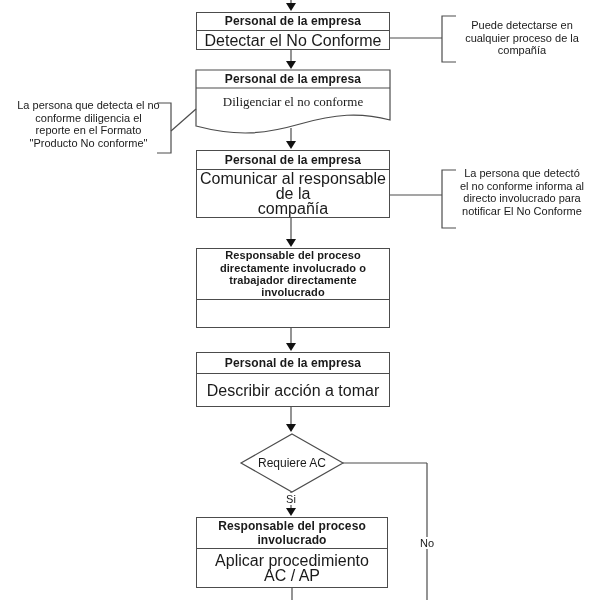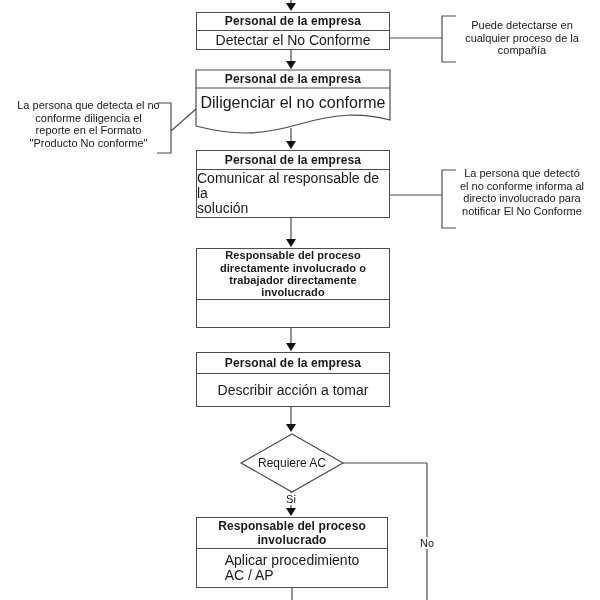--- a/index.html
+++ b/index.html
@@ -19,26 +19,26 @@
     position:absolute;border:1px solid var(--line);background:var(--bg);
     box-sizing:border-box;display:flex;flex-direction:column;
   }
   .hdr{
     font-weight:bold;font-size:12px;line-height:15px;text-align:center;
     border-bottom:1px solid var(--line);display:flex;align-items:center;justify-content:center;
     white-space:pre-line;letter-spacing:0.1px;
   }
   .hdr.small{font-size:11px;line-height:12.4px;}
   .bod{
-    flex:1;font-size:14px;line-height:15px;text-align:left;
+    flex:1;font-size:16px;line-height:15px;text-align:center;
     display:flex;align-items:center;justify-content:center;white-space:pre-line;
   }
   .overlay{position:absolute;text-align:center;white-space:pre-line;}
   .doc-hdr{font-weight:bold;font-size:12px;letter-spacing:0.1px;}
-  .doc-bod{font-size:16px;}
+  .doc-bod{font-size:13px;font-family:Liberation Serif, serif;}
   .note{font-size:11px;line-height:12.6px;}
   .edge-label{font-size:11px;background:var(--bg);line-height:12px;}
   .dlabel{font-size:12px;}
 </style>
 </head>
 <body>
 
 <div class="canvas">
 
   <svg class="wires" width="600" height="600" viewBox="0 0 600 600">
@@ -81,21 +81,21 @@
     <div class="hdr" style="height:17px">Personal de la empresa</div>
     <div class="bod">Detectar el No Conforme</div>
   </div>
 
   <div class="overlay doc-hdr" style="left:198px;top:72px;width:190px">Personal de la empresa</div>
   <div class="overlay doc-bod" style="left:198px;top:94px;width:190px">Diligenciar el no conforme</div>
 
   <div class="node" style="left:196px;top:150px;width:194px;height:68px">
     <div class="hdr" style="height:18px">Personal de la empresa</div>
     <div class="bod">Comunicar al responsable de la
-solución</div>
+compañía</div>
   </div>
 
   <div class="node" style="left:196px;top:248px;width:194px;height:80px">
     <div class="hdr small" style="height:50px">Responsable del proceso
 directamente involucrado o
 trabajador directamente
 involucrado</div>
   </div>
 
   <div class="node" style="left:196px;top:352px;width:194px;height:55px">

